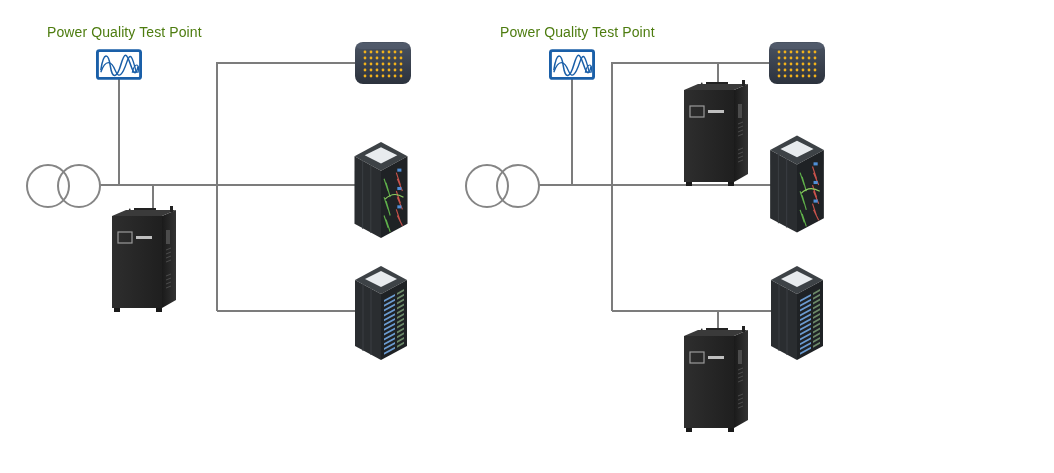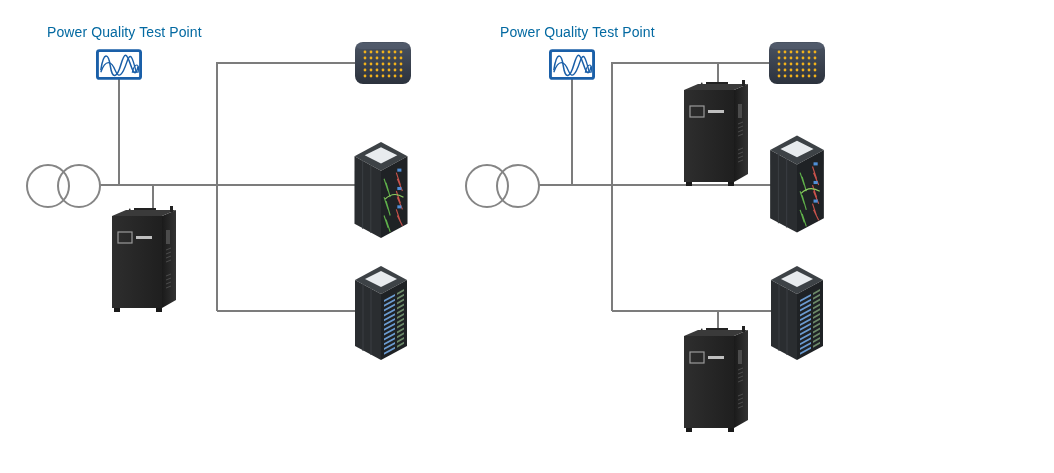--- a/index.html
+++ b/index.html
@@ -1,19 +1,19 @@
 <!DOCTYPE html>
 <html><head>
 <meta charset="utf-8">
 <style>
   html, body { margin: 0; padding: 0; background: #ffffff; }
   body { width: 1054px; height: 473px; position: relative; overflow: hidden; font-family: "Liberation Sans", "DejaVu Sans", sans-serif; }
   #stage { position: absolute; left: 0; top: 0; width: 1054px; height: 473px; }
   .label {
-    position: absolute; font-size: 14px; color: #0369a1; white-space: nowrap;
+    position: absolute; font-size: 14px; color: #4d7c0f; white-space: nowrap;
     font-family: "Liberation Sans", "DejaVu Sans", sans-serif; letter-spacing: 0.1px;
   }
   .wire { stroke: #7c7c7c; stroke-width: 2; fill: none; }
   .xfmr { stroke: #858585; stroke-width: 2; fill: none; }
 </style>
 </head>
 <body>
 
 <div id="stage">
   <span class="label" style="left:47px; top:24px;">Power Quality Test Point</span>

